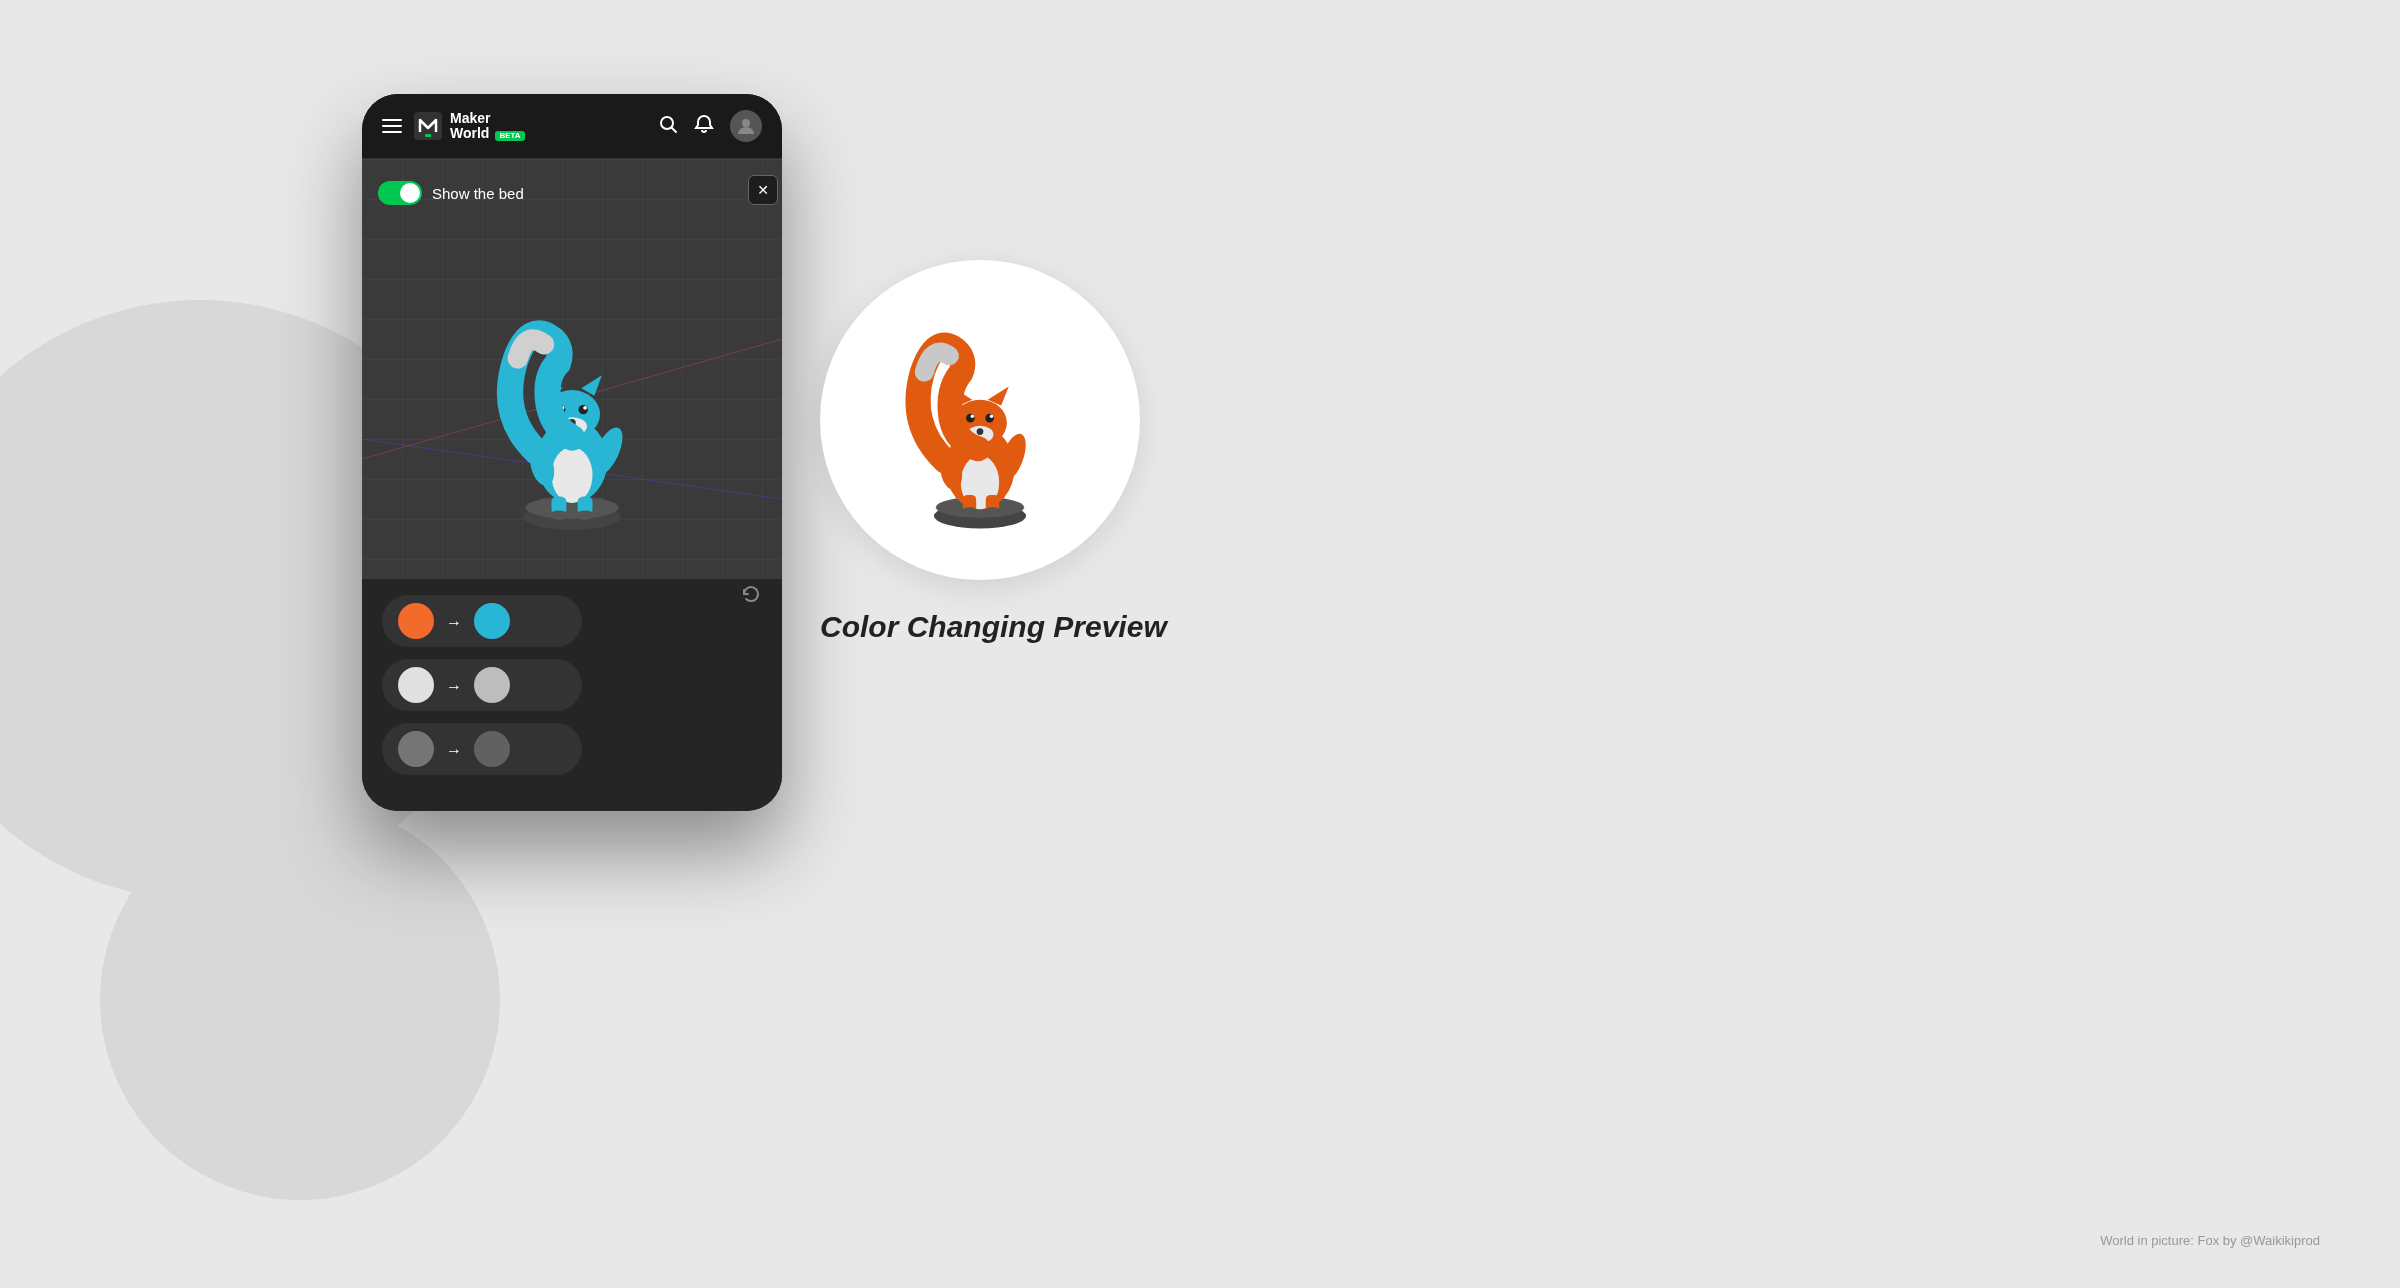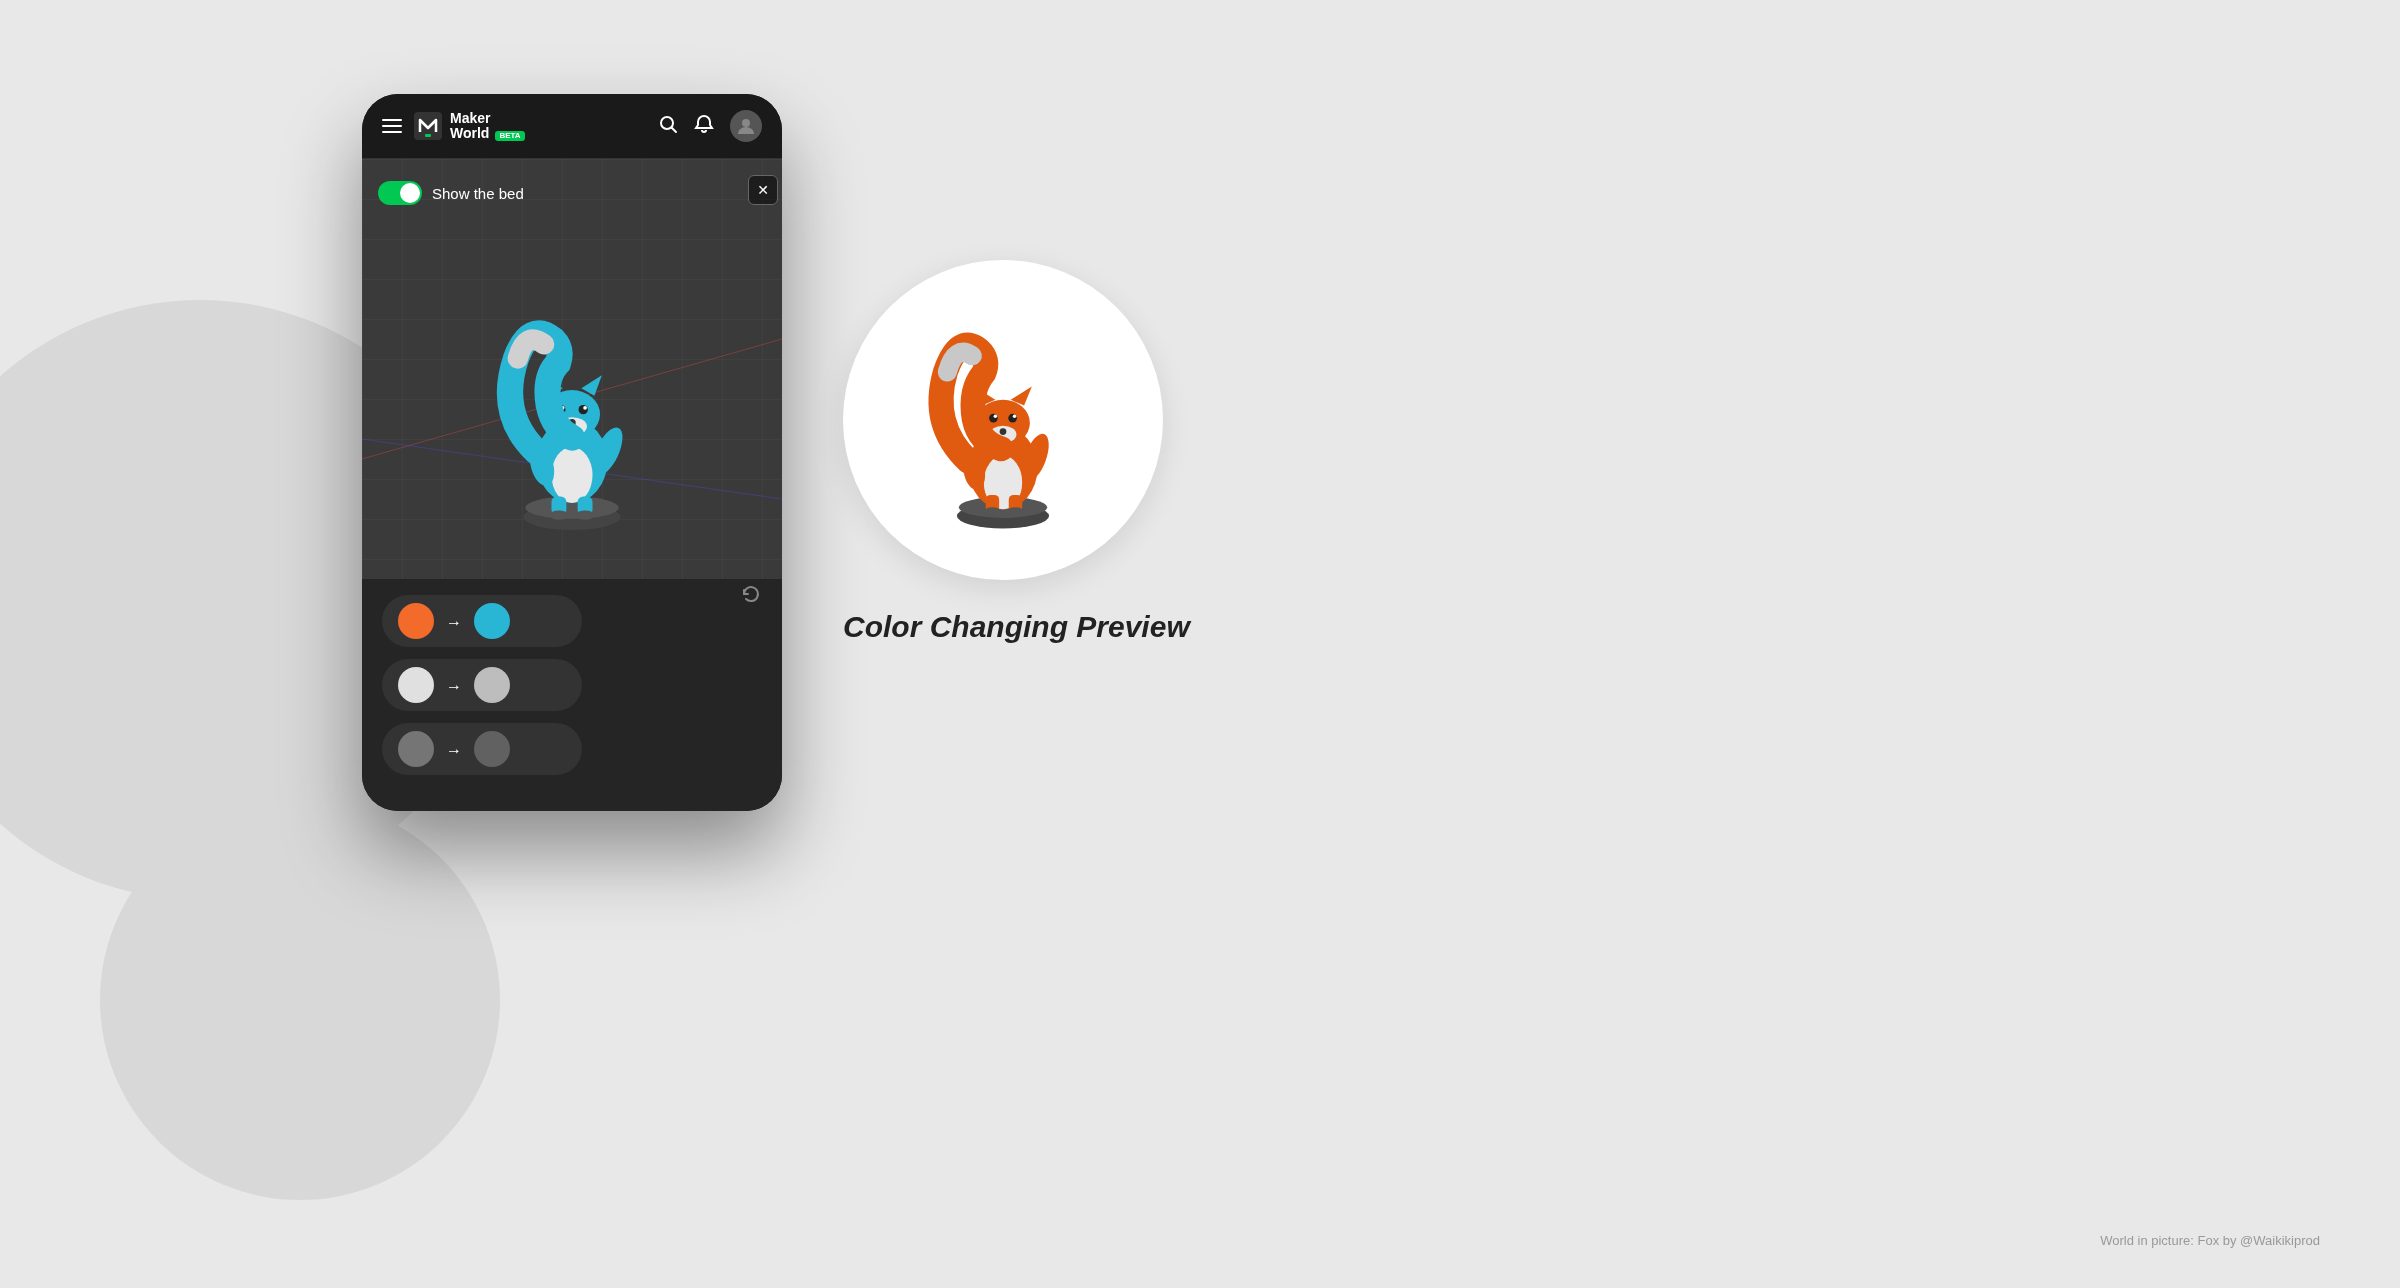--- a/index.html
+++ b/index.html
@@ -283,21 +283,20 @@
     .arrow-icon {
       color: #fff;
       font-size: 16px;
     }
 
     
     .right-side {
       position: absolute;
       left: 820px;
       top: 260px;
-      margin-left: 23px;
     }
 
     .preview-circle {
       width: 320px;
       height: 320px;
       background: #fff;
       border-radius: 50%;
       display: flex;
       align-items: center;
       justify-content: center;

